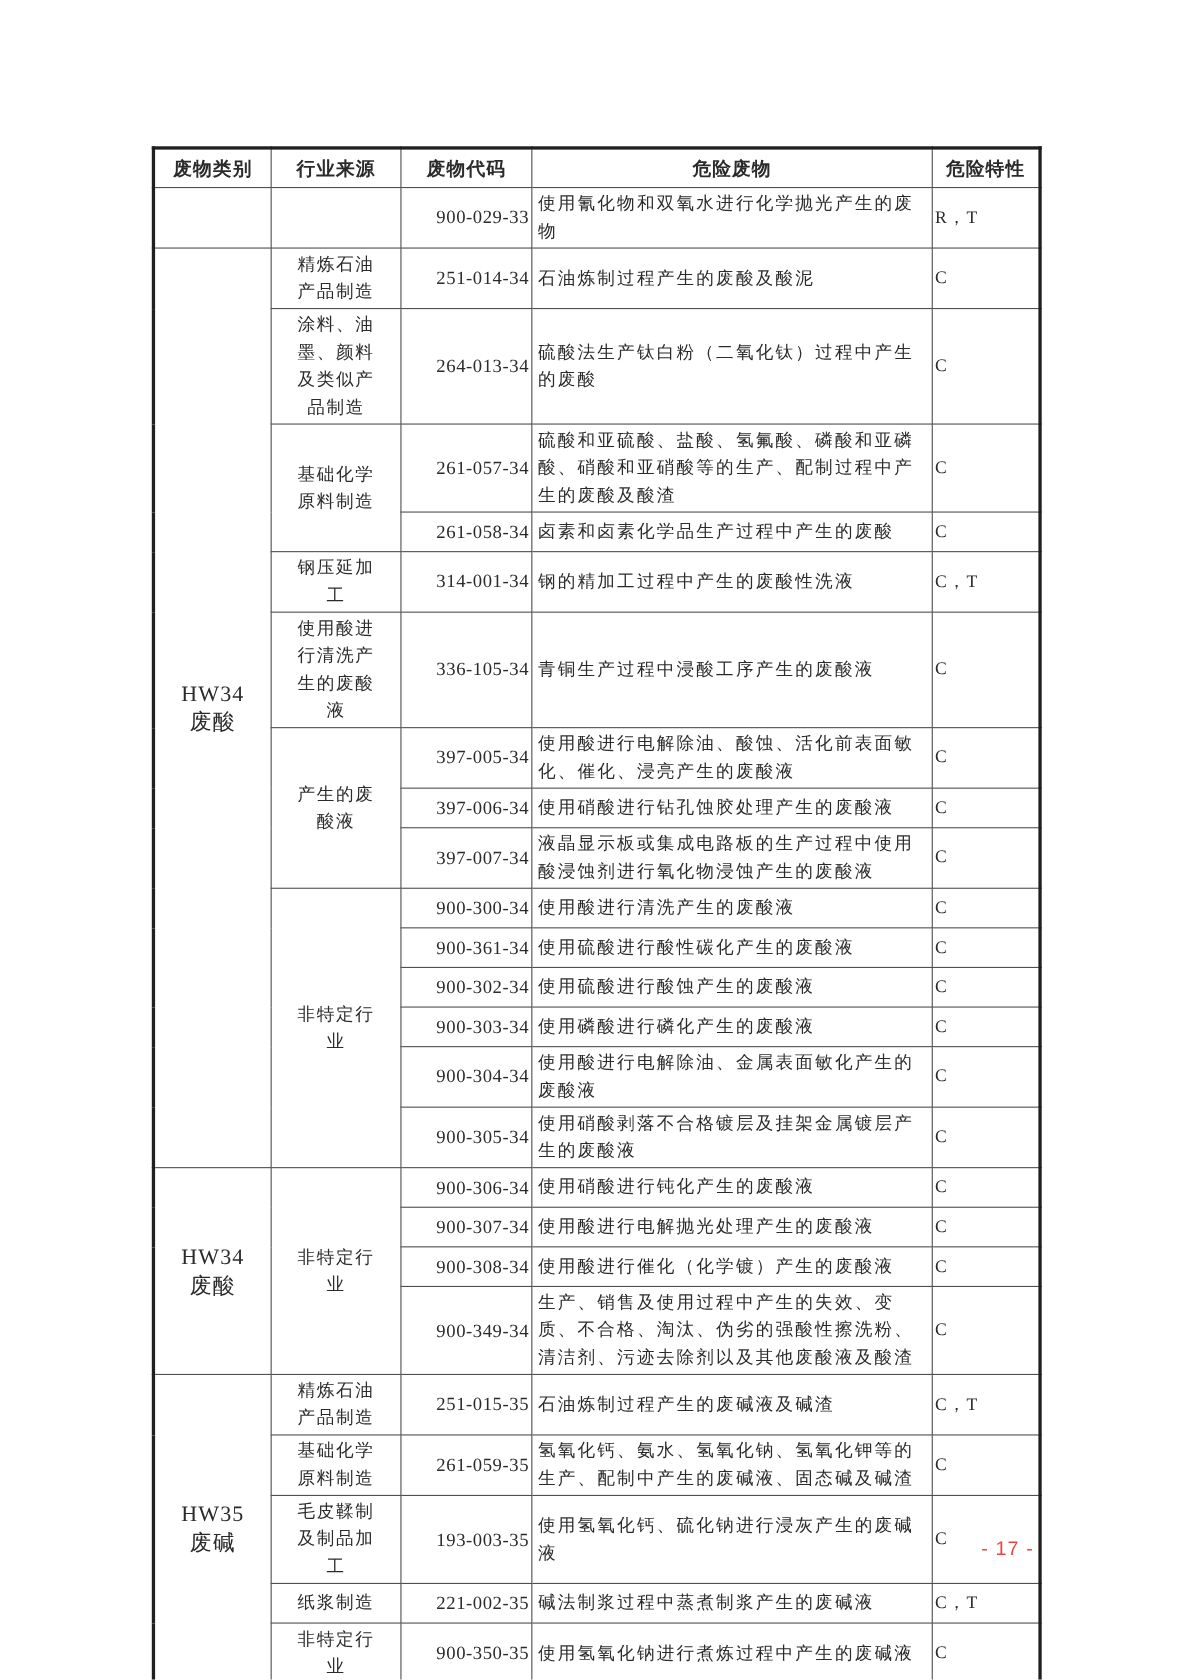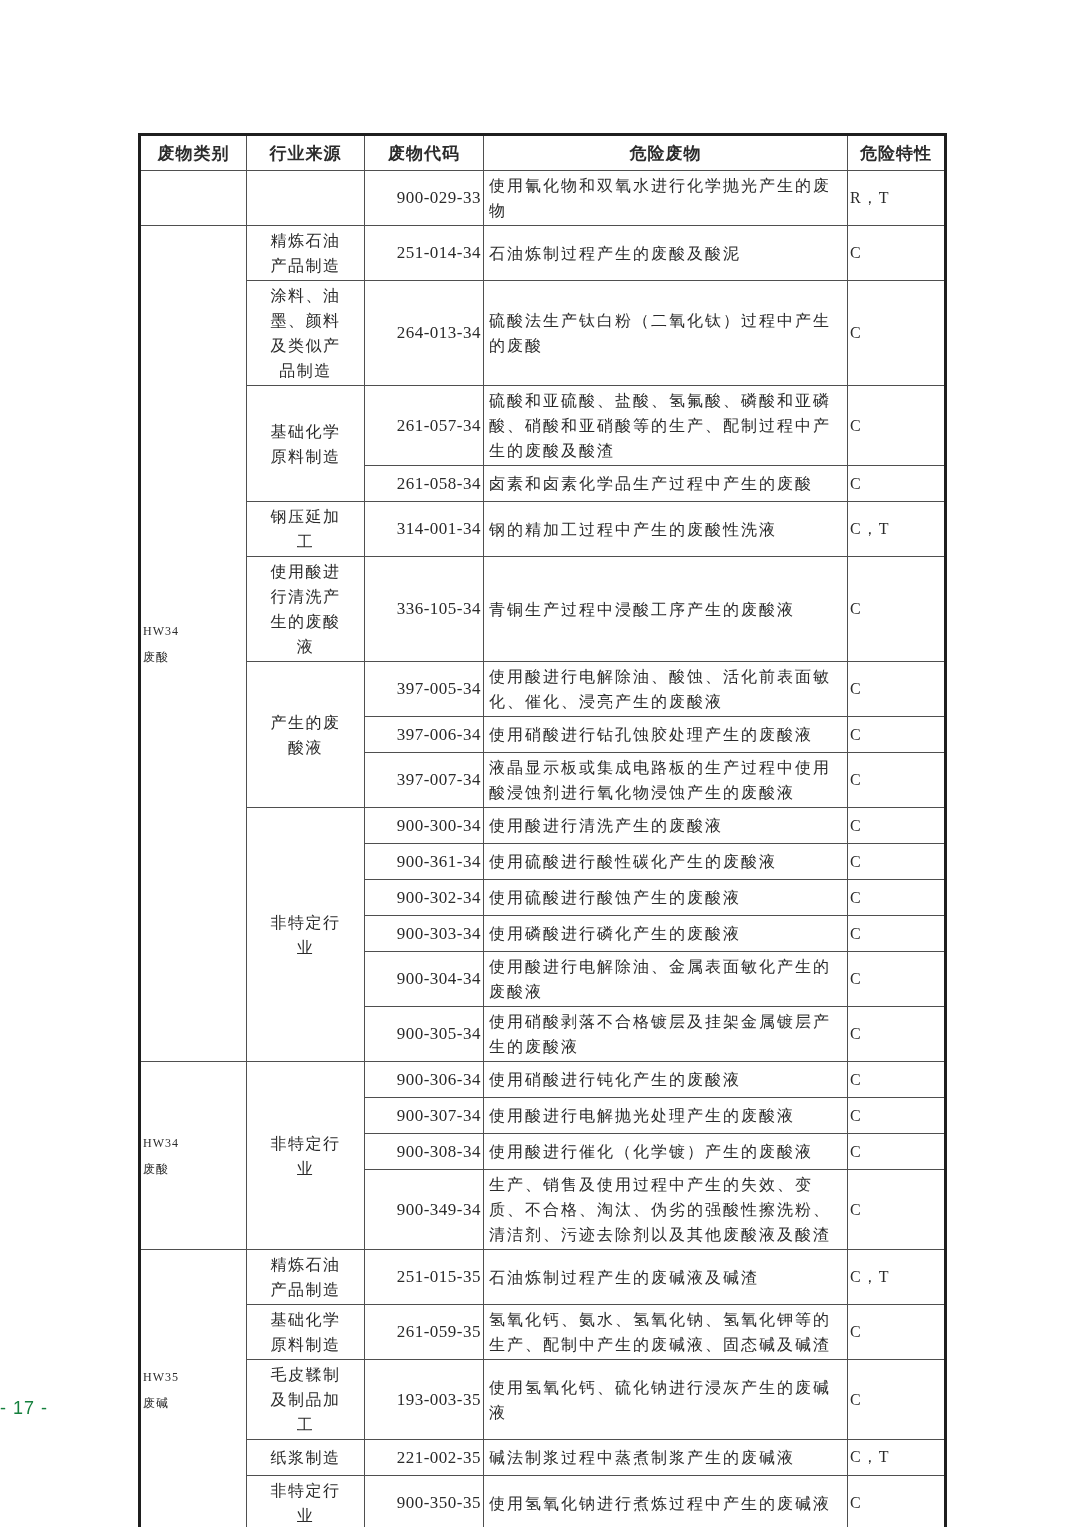--- a/index.html
+++ b/index.html
@@ -34,22 +34,22 @@
   th.hdr {
     font-size: 17px;
     font-weight: bold;
     letter-spacing: 1px;
     height: 36px;
     text-align: center;
     padding: 2px;
     font-family: Liberation Mono, monospace;
   }
   td.cat {
-    text-align: left;
-    font-size: 12px;
+    text-align: center;
+    font-size: 20px;
     letter-spacing: 1px;
     padding: 2px;
     line-height: 26px;
   }
   td.ind {
     text-align: center;
     font-size: 16px;
     letter-spacing: 1.5px;
     line-height: 25px;
     padding: 2px 18px;
@@ -77,24 +77,24 @@
     letter-spacing: 1px;
     padding: 2px;
     white-space: nowrap;
   }
   tr.row { height: 36px; }
   .footer-page {
     position: absolute;
     left: 0;
     top: 1398px;
     width: 940px;
-    text-align: left;
+    text-align: right;
     font-size: 18px;
     letter-spacing: 1px;
-    color: #15803d;
+    color: #ef4444;
     font-family: "Liberation Sans", sans-serif;
   }
 </style>
 </head>
 <body>
 
 <div class="page">
 
   <table class="waste-table">
     <colgroup>

